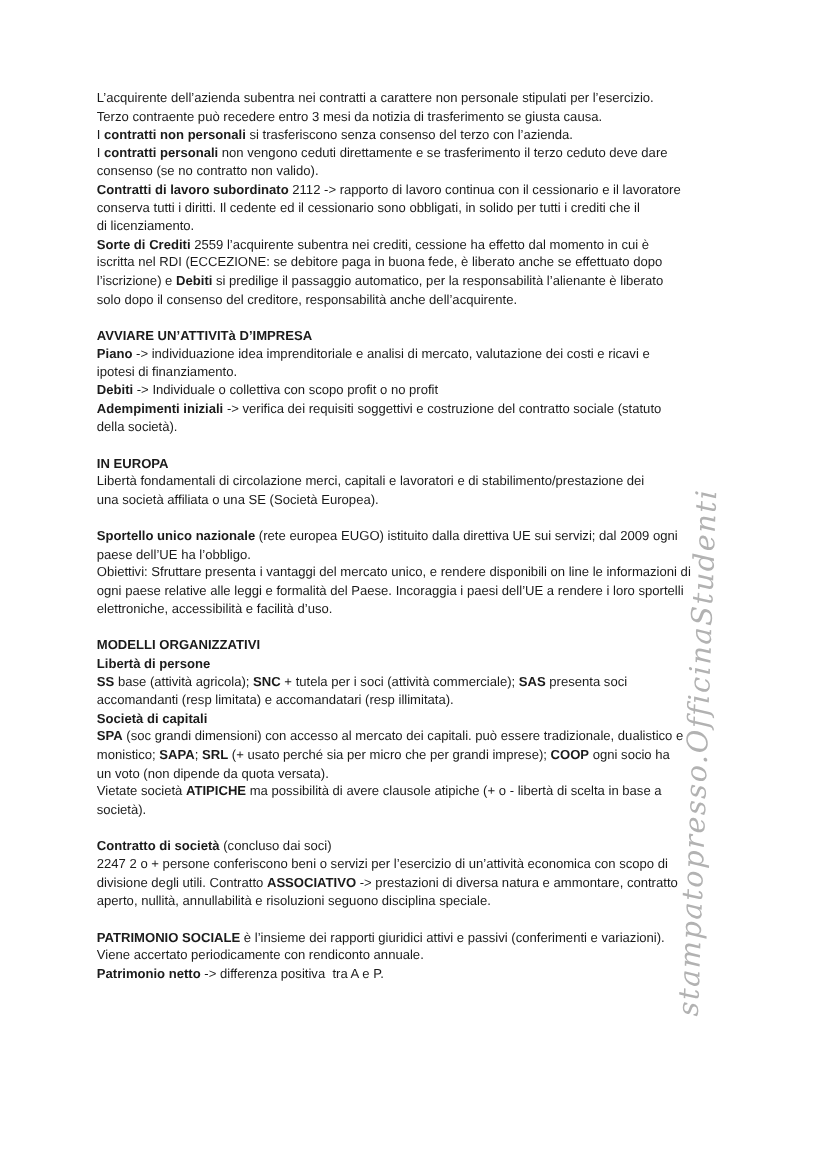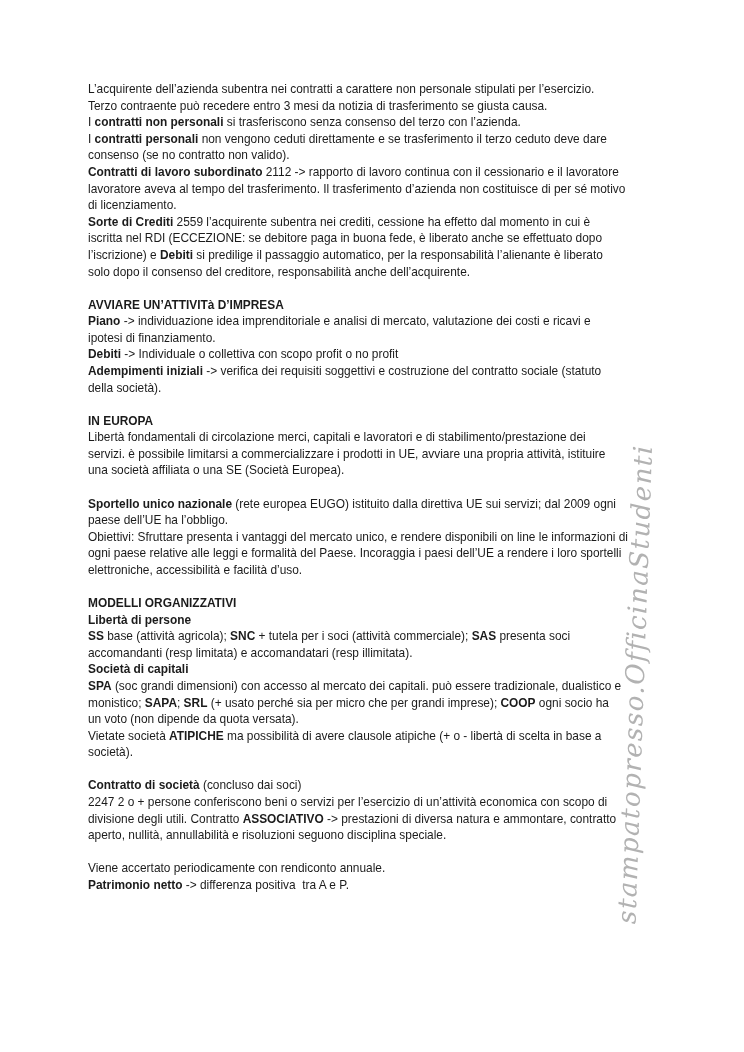--- a/index.html
+++ b/index.html
@@ -50,39 +50,38 @@
 
 <div class="page">
   <div class="content" style="color: rgb(27, 27, 27);">
       <div class="block">
         <div class="line"><span>L’acquirente dell’azienda subentra nei contratti a carattere non personale stipulati per l’esercizio.</span></div>
         <div class="line"><span>Terzo contraente può recedere entro 3 mesi da notizia di trasferimento se giusta causa.</span></div>
         <div class="line"><span>I </span><span class="b">contratti non personali</span><span> si trasferiscono senza consenso del terzo con l’azienda.</span></div>
         <div class="line"><span>I </span><span class="b">contratti personali</span><span> non vengono ceduti direttamente e se trasferimento il terzo ceduto deve dare</span></div>
         <div class="line"><span>consenso (se no contratto non valido).</span></div>
         <div class="line"><span class="b">Contratti di lavoro subordinato</span><span> 2112 -&gt; rapporto di lavoro continua con il cessionario e il lavoratore</span></div>
-        <div class="line"><span>lavoratore aveva al tempo del trasferimento. Il trasferimento d’azienda non costituisce di per sé motivo</span></div>
+        <div class="line"><span>conserva tutti i diritti. Il cedente ed il cessionario sono obbligati, in solido per tutti i crediti che il</span></div>
         <div class="line"><span>di licenziamento.</span></div>
         <div class="line"><span class="b">Sorte di Crediti</span><span> 2559 l’acquirente subentra nei crediti, cessione ha effetto dal momento in cui è</span></div>
         <div class="line"><span>iscritta nel RDI (ECCEZIONE: se debitore paga in buona fede, è liberato anche se effettuato dopo</span></div>
         <div class="line"><span>l’iscrizione) e </span><span class="b">Debiti</span><span> si predilige il passaggio automatico, per la responsabilità l’alienante è liberato</span></div>
         <div class="line"><span>solo dopo il consenso del creditore, responsabilità anche dell’acquirente.</span></div>
       </div>
       <div class="block">
         <div class="line"><span class="b">AVVIARE UN’ATTIVITà D’IMPRESA</span></div>
         <div class="line"><span class="b">Piano</span><span> -&gt; individuazione idea imprenditoriale e analisi di mercato, valutazione dei costi e ricavi e</span></div>
         <div class="line"><span>ipotesi di finanziamento.</span></div>
         <div class="line"><span class="b">Debiti</span><span> -&gt; Individuale o collettiva con scopo profit o no profit</span></div>
         <div class="line"><span class="b">Adempimenti iniziali</span><span> -&gt; verifica dei requisiti soggettivi e costruzione del contratto sociale (statuto</span></div>
         <div class="line"><span>della società).</span></div>
       </div>
       <div class="block">
         <div class="line"><span class="b">IN EUROPA</span></div>
         <div class="line"><span>Libertà fondamentali di circolazione merci, capitali e lavoratori e di stabilimento/prestazione dei</span></div>
-        <div class="line"><span>servizi. è possibile limitarsi a commercializzare i prodotti in UE, avviare una propria attività, istituire</span></div>
         <div class="line"><span>una società affiliata o una SE (Società Europea).</span></div>
       </div>
       <div class="block">
         <div class="line"><span class="b">Sportello unico nazionale</span><span> (rete europea EUGO) istituito dalla direttiva UE sui servizi; dal 2009 ogni</span></div>
         <div class="line"><span>paese dell’UE ha l’obbligo.</span></div>
         <div class="line"><span>Obiettivi: Sfruttare presenta i vantaggi del mercato unico, e rendere disponibili on line le informazioni di</span></div>
         <div class="line"><span>ogni paese relative alle leggi e formalità del Paese. Incoraggia i paesi dell’UE a rendere i loro sportelli</span></div>
         <div class="line"><span>elettroniche, accessibilità e facilità d’uso.</span></div>
       </div>
       <div class="block">
@@ -97,18 +96,19 @@
         <div class="line"><span>Vietate società </span><span class="b">ATIPICHE</span><span> ma possibilità di avere clausole atipiche (+ o - libertà di scelta in base a</span></div>
         <div class="line"><span>società).</span></div>
       </div>
       <div class="block">
         <div class="line"><span class="b">Contratto di società</span><span> (concluso dai soci)</span></div>
         <div class="line"><span>2247 2 o + persone conferiscono beni o servizi per l’esercizio di un’attività economica con scopo di</span></div>
         <div class="line"><span>divisione degli utili. Contratto </span><span class="b">ASSOCIATIVO</span><span> -&gt; prestazioni di diversa natura e ammontare, contratto</span></div>
         <div class="line"><span>aperto, nullità, annullabilità e risoluzioni seguono disciplina speciale.</span></div>
       </div>
       <div class="block">
+        <div class="line"><span class="b">PATRIMONIO SOCIALE</span><span> è l’insieme dei rapporti giuridici attivi e passivi (conferimenti e variazioni).</span></div>
         <div class="line"><span>Viene accertato periodicamente con rendiconto annuale.</span></div>
         <div class="line"><span class="b">Patrimonio netto</span><span> -&gt; differenza positiva  tra A e P.</span></div>
       </div>
     </div>
   <div class="watermark" style="color: rgb(178, 178, 178);">stampatopresso.OfficinaStudenti</div>
 </div>
 
 </body></html>

